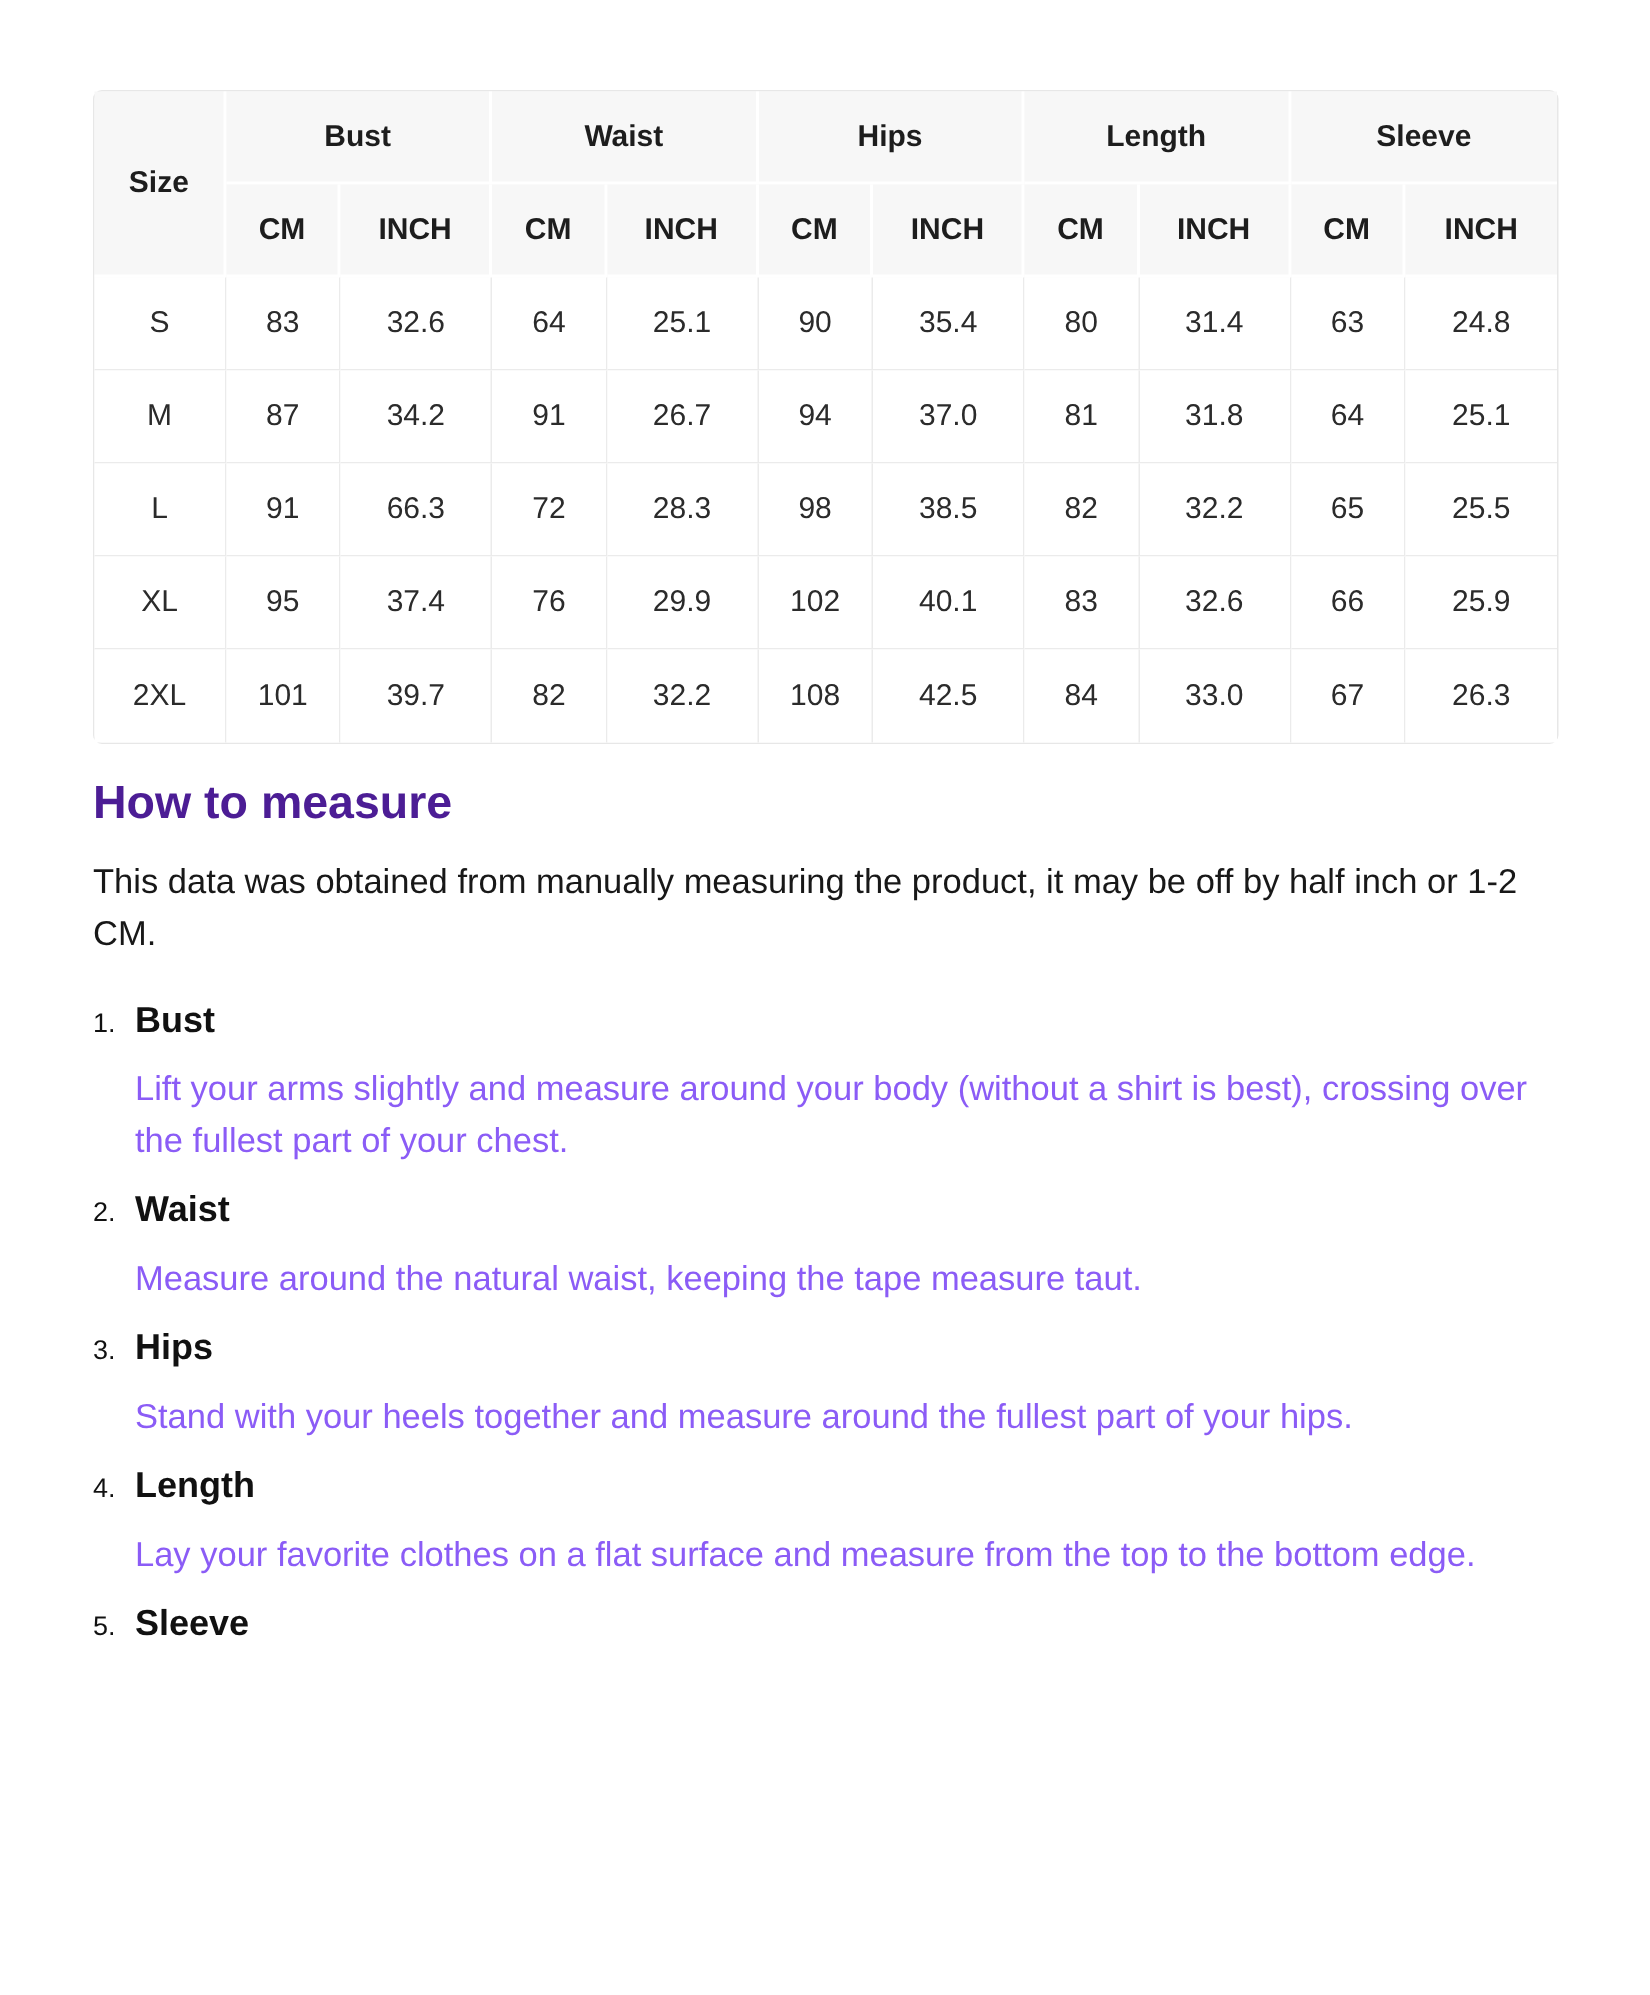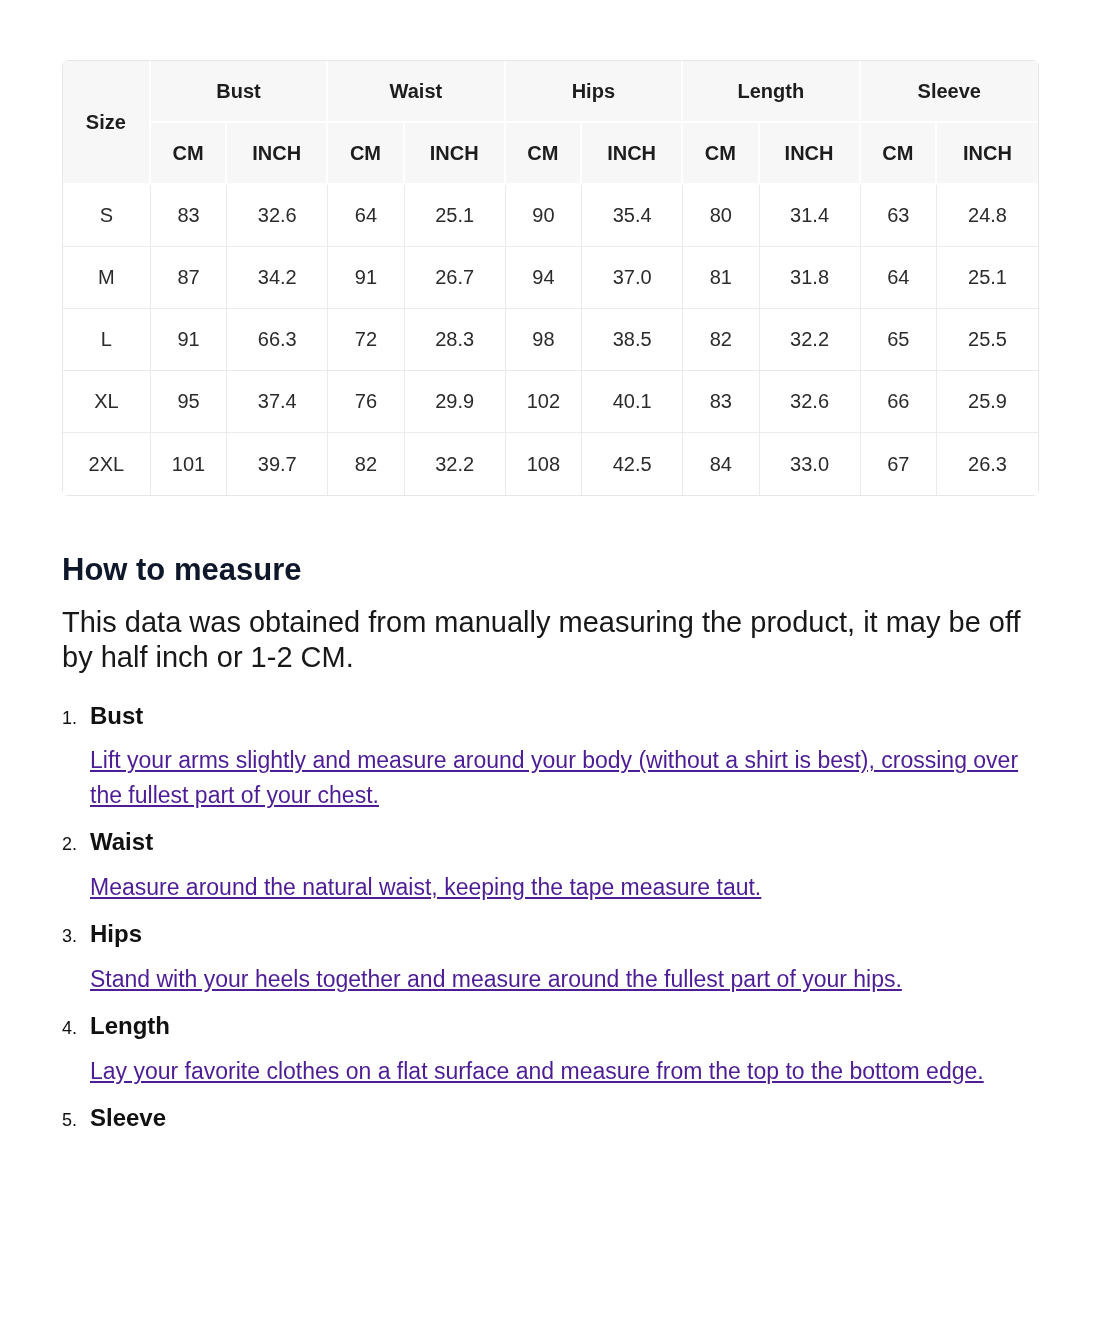--- a/index.html
+++ b/index.html
@@ -58,25 +58,25 @@
 
   col.c-size  { width: 9%; }
   col.c-cm    { width: 7.85%; }
   col.c-inch  { width: 10.35%; }
 
   
   h2.howto-title {
     font-size: 31px;
     line-height: 1.15;
     font-weight: bold;
-    color: #0f172a;
-    margin: 56px 0 17px 0;
+    color: #4c1d95;
+    margin: 21px 0 17px 0;
   }
   p.howto-intro {
-    font-size: 29px;
+    font-size: 23px;
     line-height: 35px;
     margin: 0 0 27px 0;
     color: #181818;
   }
   ol.steps {
     list-style: none;
     margin: 0;
     padding: 0;
   }
   li.step { margin: 0 0 15px 0; }
@@ -94,24 +94,23 @@
   .step-term {
     font-size: 24px;
     font-weight: bold;
     color: #111111;
     margin: 0;
     line-height: 1.2;
   }
   .step-desc {
     font-size: 23px;
     line-height: 35px;
-    color: #4c1d95;
+    color: #8b5cf6;
     margin: 0;
     padding-left: 28px;
-    text-decoration: underline;
   }
 </style>
 </head>
 <body>
 
 <div class="page">
 
   <table class="size-chart">
     <colgroup>
       <col class="c-size">

